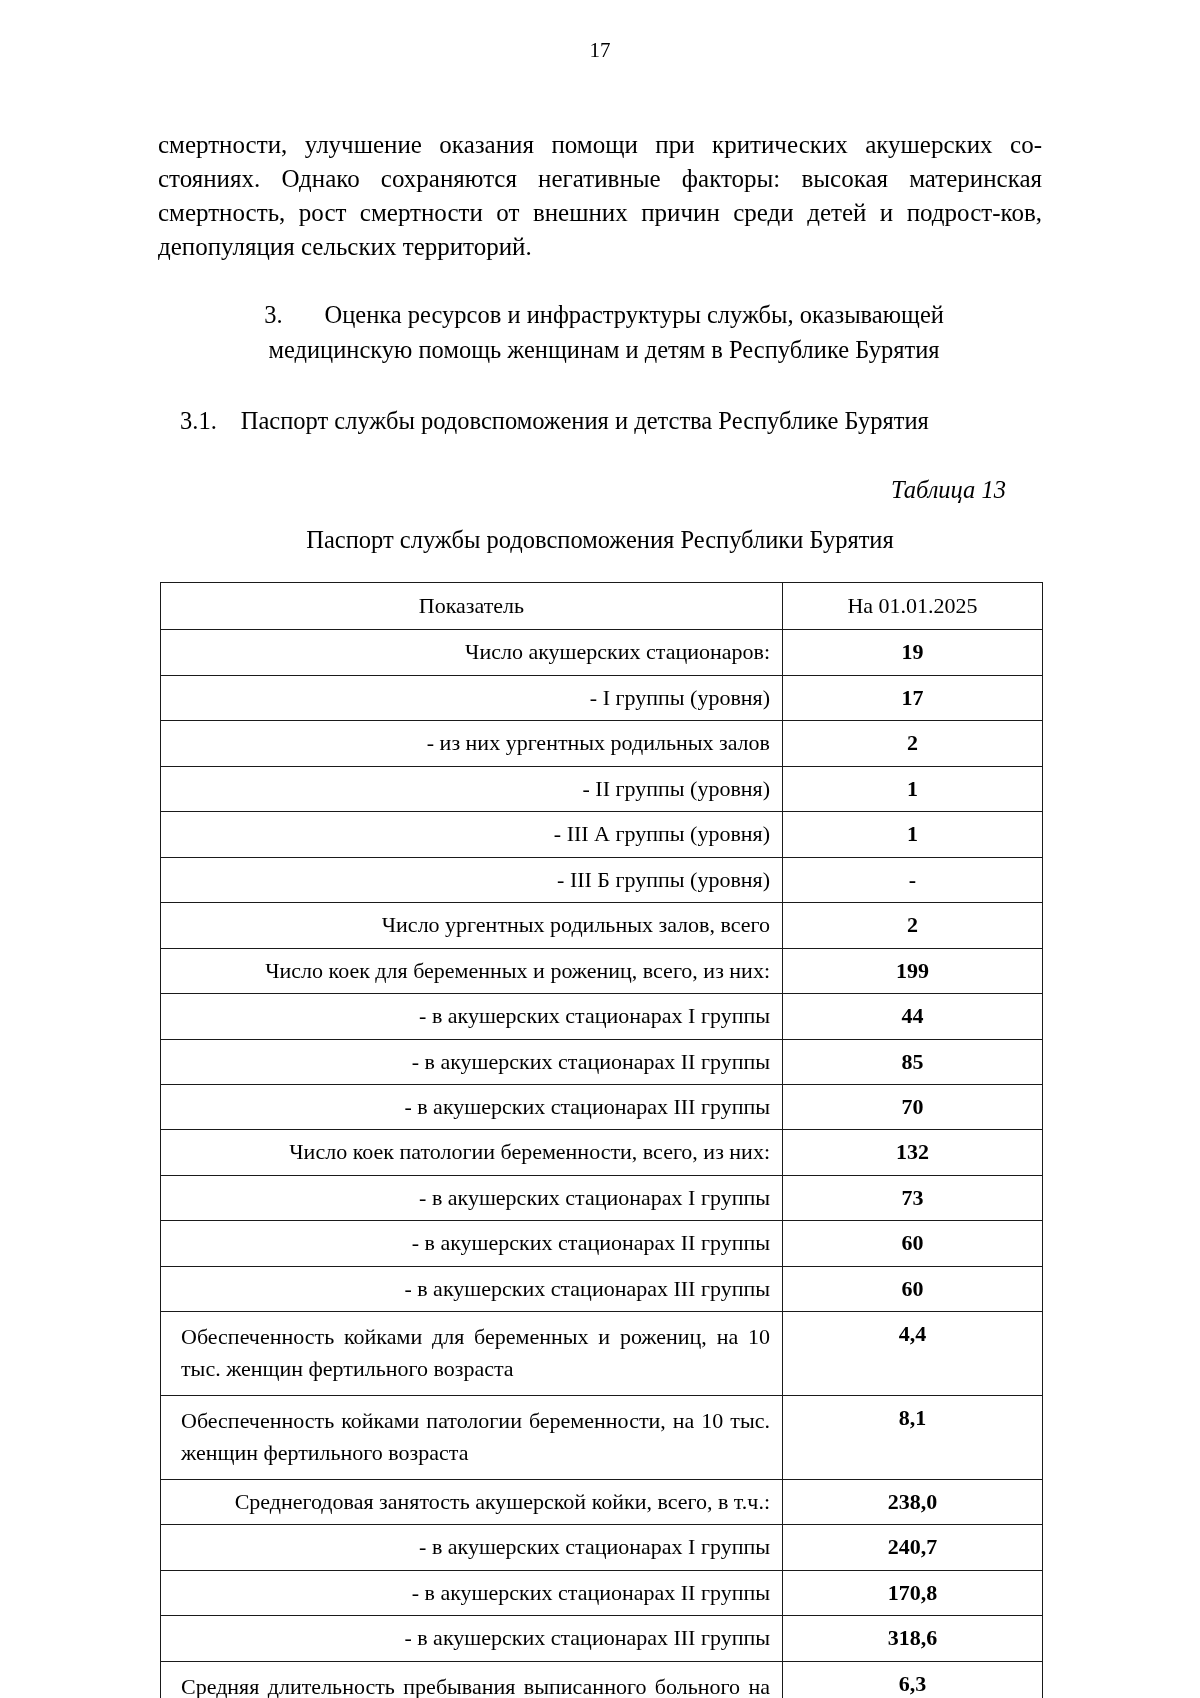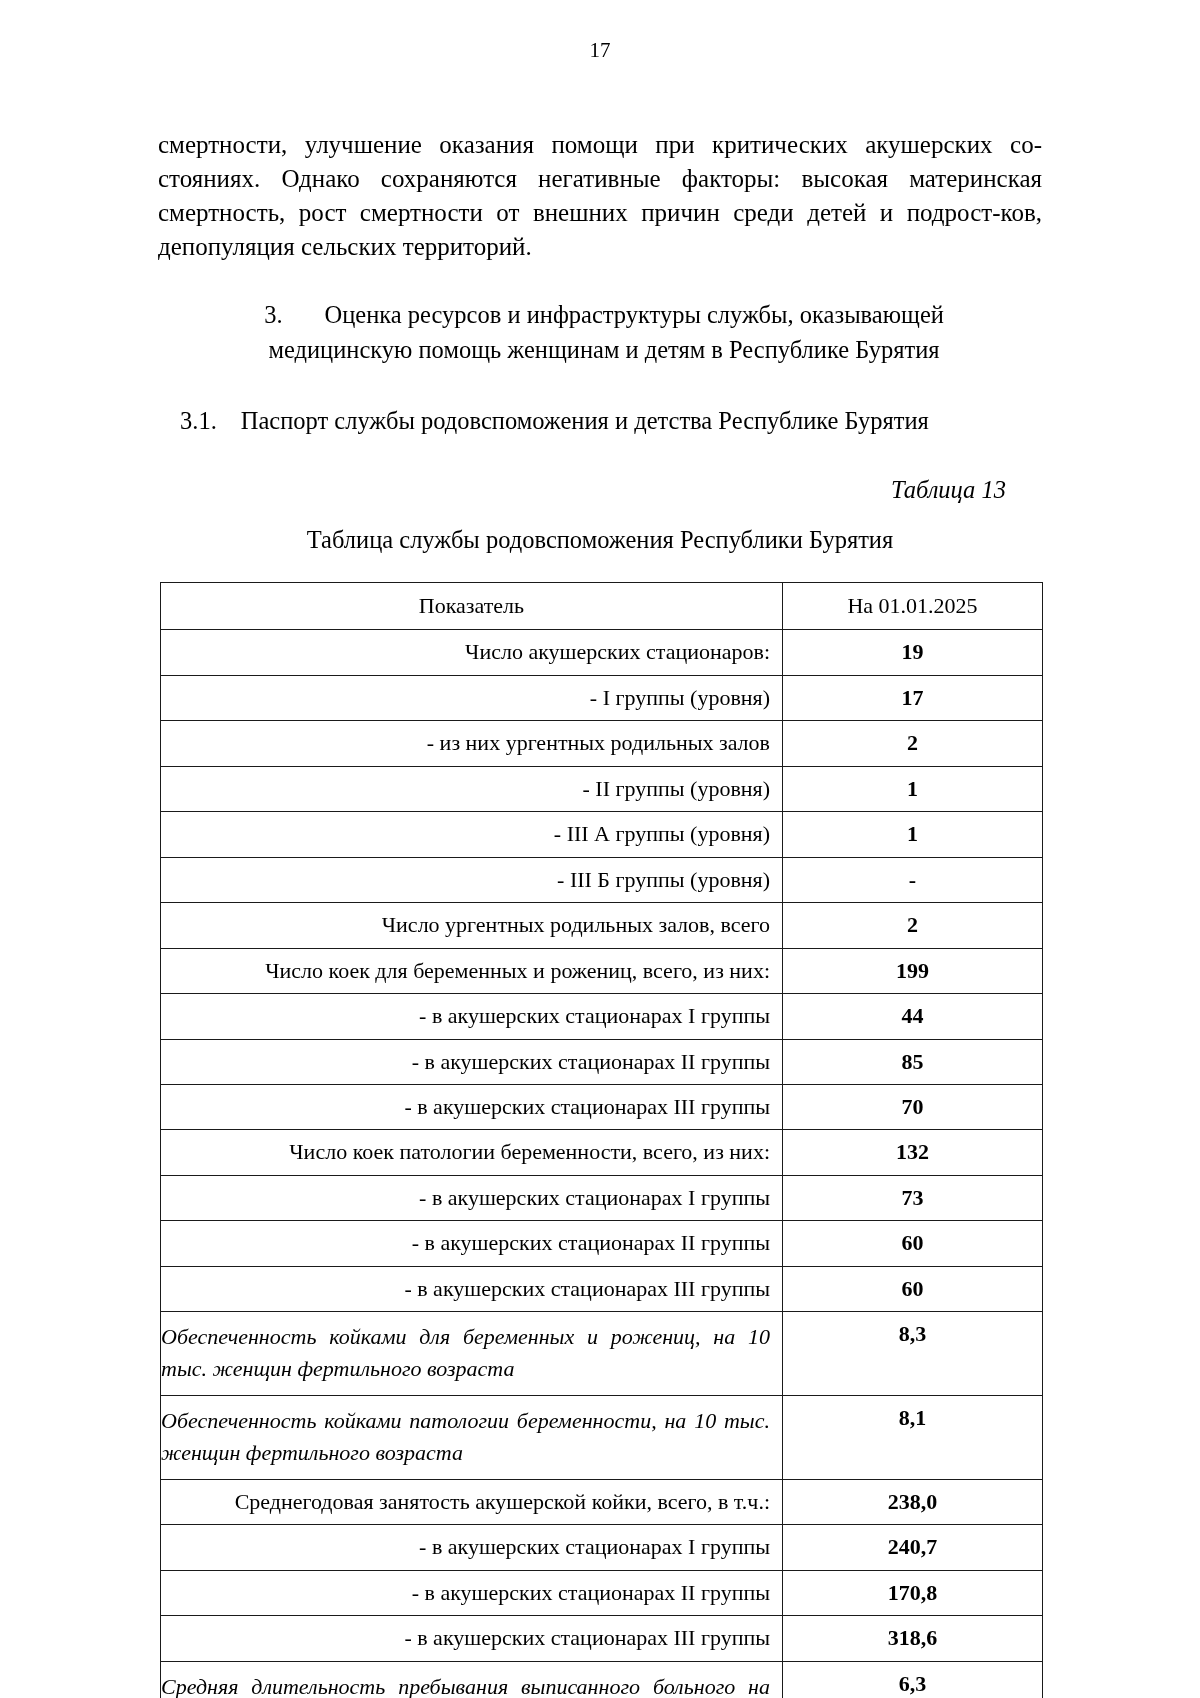--- a/index.html
+++ b/index.html
@@ -100,23 +100,22 @@
     text-align: center;
     padding: 8px 10px 9px 10px;
   }
   table.passport td.cell-label {
     text-align: right;
     padding: 7px 12px 8px 12px;
   }
   table.passport td.cell-label.wrap {
     text-align: justify;
     text-justify: inter-word;
-    padding: 9px 12px 10px 0;
+    padding: 9px 12px 10px 20px;
     line-height: 1.45;
-    font-style: italic;
   }
   table.passport td.cell-value {
     text-align: center;
     padding: 7px 10px 8px 10px;
     vertical-align: top;
     font-weight: bold;
   }
   table.passport td.cell-value.mid {
     vertical-align: top;
   }
@@ -135,21 +134,21 @@
     <div class="section-heading">
       <span class="sec-num">3.</span><span>Оценка ресурсов и инфраструктуры службы, оказывающей медицинскую помощь женщинам и детям в Республике Бурятия</span>
     </div>
 
     <div class="subsection-heading">
       <span class="sub-num">3.1.</span><span>Паспорт службы родовспоможения и детства Республике Бурятия</span>
     </div>
 
     <div class="table-number">Таблица 13</div>
 
-    <div class="table-caption">Таблица службы родовспоможения  Республики Бурятия</div>
+    <div class="table-caption">Паспорт службы родовспоможения  Республики Бурятия</div>
 
     <table class="passport">
       <colgroup>
         <col class="c-label">
         <col class="c-value">
       </colgroup>
       <thead>
         <tr>
           <th class="hdr-label">Показатель</th>
           <th class="hdr-value">На 01.01.2025</th>
@@ -211,21 +210,21 @@
           <tr>
             <td class="cell-label">- в акушерских стационарах II группы</td>
             <td class="cell-value">60</td>
           </tr>
           <tr>
             <td class="cell-label">- в акушерских стационарах III группы</td>
             <td class="cell-value">60</td>
           </tr>
           <tr>
             <td class="cell-label wrap">Обеспеченность койками для беременных и рожениц, на 10 тыс. женщин фертильного возраста</td>
-            <td class="cell-value mid">8,3</td>
+            <td class="cell-value mid">4,4</td>
           </tr>
           <tr>
             <td class="cell-label wrap">Обеспеченность койками патологии беременности, на 10 тыс. женщин фертильного возраста</td>
             <td class="cell-value mid">8,1</td>
           </tr>
           <tr>
             <td class="cell-label">Среднегодовая занятость акушерской койки, всего, в т.ч.:</td>
             <td class="cell-value">238,0</td>
           </tr>
           <tr>

